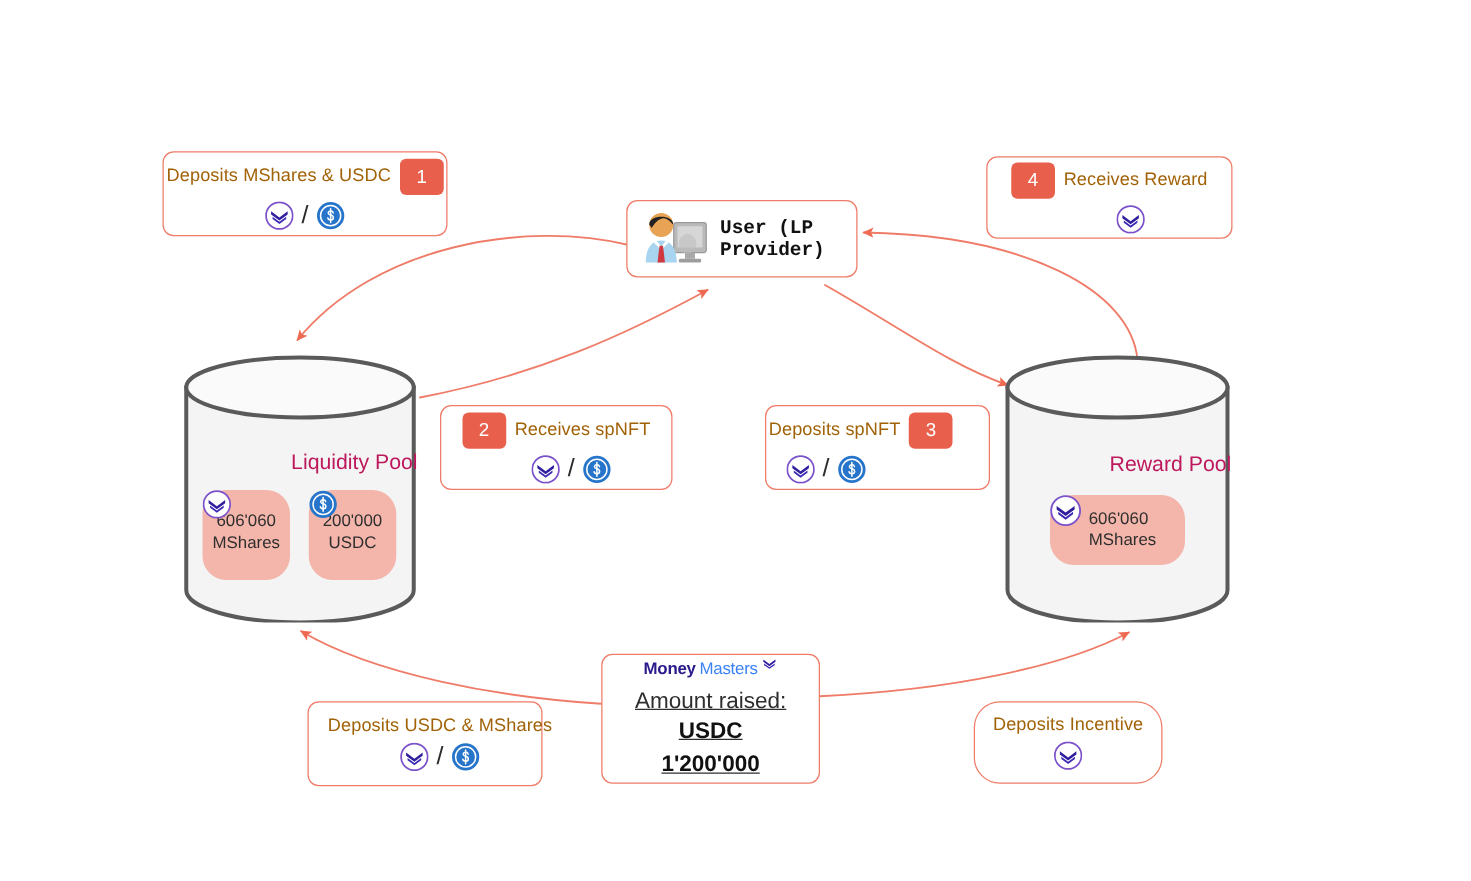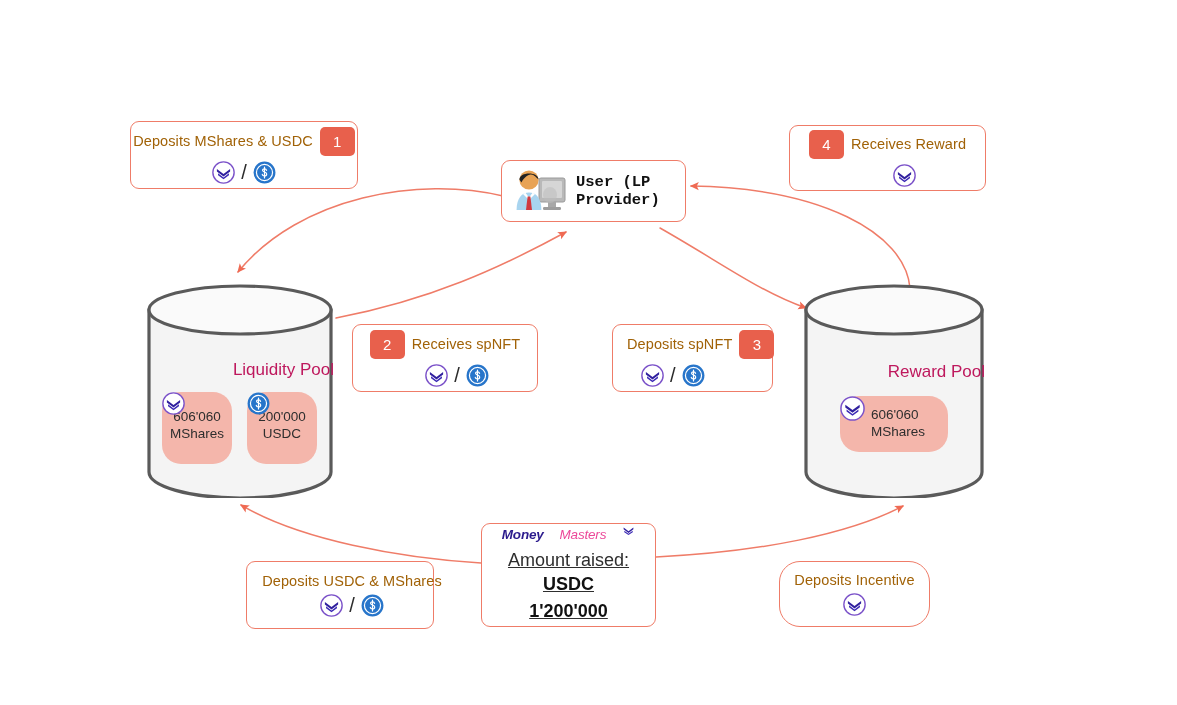--- a/index.html
+++ b/index.html
@@ -61,23 +61,23 @@
     background:#fff;border:1.6px solid #ef7c68;border-radius:9px;
     display:flex;align-items:center;gap:8px;padding:0 10px;
     box-sizing:border-box;z-index:6;font-family:Liberation Mono, monospace;
   }
   #user-node .utxt{
     font-size:15.5px;font-weight:bold;color:#111;line-height:1.18;
   }
 
   
   #mm-box{left:481px;top:523px;width:175px;height:104px;gap:2px;}
-  #mm-logo{display:flex;align-items:flex-start;justify-content:center;gap:16px;margin-bottom:4px;font-style:italic;}
+  #mm-logo{display:flex;align-items:flex-start;justify-content:center;gap:3px;margin-bottom:4px;}
   #mm-logo .m1{color:#2a1a8c;font-weight:bold;font-size:13.5px;letter-spacing:-.2px;}
-  #mm-logo .m2{color:#ec4899;font-weight:400;font-size:13.5px;letter-spacing:-.2px;text-align:center;}
+  #mm-logo .m2{color:#3b82f6;font-weight:400;font-size:13.5px;letter-spacing:-.2px;text-align:center;}
   #mm-box .amt-line{font-size:18px;color:#2e2e2e;text-align:center;line-height:1.35;text-decoration:underline;}
   #mm-box .amt-line b{font-weight:bold;color:#111;}
 </style>
 </head>
 <body>
 
 <div id="stage">
 
   <svg id="wires" viewBox="0 0 1177 705" xmlns="http://www.w3.org/2000/svg">
     <defs>
@@ -234,21 +234,21 @@
         <svg width="23" height="23" viewBox="0 0 40 40">
           <circle cx="20" cy="20" r="19" fill="#2775ca"></circle>
           <circle cx="20" cy="20" r="14" fill="none" stroke="#ffffff" stroke-width="2.1"></circle>
           <path d="M20,10.5 L20,29.5" stroke="#ffffff" stroke-width="2.1" stroke-linecap="round"></path>
           <path d="M23.6,16.2 C23.2,14.4 21.8,13.6 20,13.6 C18.1,13.6 16.6,14.6 16.6,16.3 C16.6,19.9 23.8,18.2 23.8,22.6 C23.8,24.7 22.1,26.1 20,26.1 C17.9,26.1 16.4,25.1 16.1,23.3" fill="none" stroke="#ffffff" stroke-width="2.1" stroke-linecap="round"></path>
         </svg>
       </span>
     </div>
   </div>
 
-  <div class="box" style="left:612px;top:324px;width:161px;height:68px;align-items:flex-start;padding-left:14px;">
+  <div class="box" style="left:612px;top:324px;width:180px;height:68px;align-items:flex-start;padding-left:2px;">
     <div class="row">
       <span class="cap">Deposits spNFT</span>
       <span class="badge">3</span>
     </div>
     <div class="icon-row" style="align-self:flex-start;margin-left:14px;">
       <span class="tok">
         <svg width="23" height="23" viewBox="0 0 40 40">
           <circle cx="20" cy="20" r="18.5" fill="#ffffff" stroke="#7b52c9" stroke-width="2.4"></circle>
           <circle cx="20" cy="20" r="14" fill="#ffffff"></circle>
           <path d="M8.5,14 L20,22.5 L31.5,14 L31.5,18.4 L20,26.8 L8.5,18.4 Z" fill="#2f1f9e"></path>

